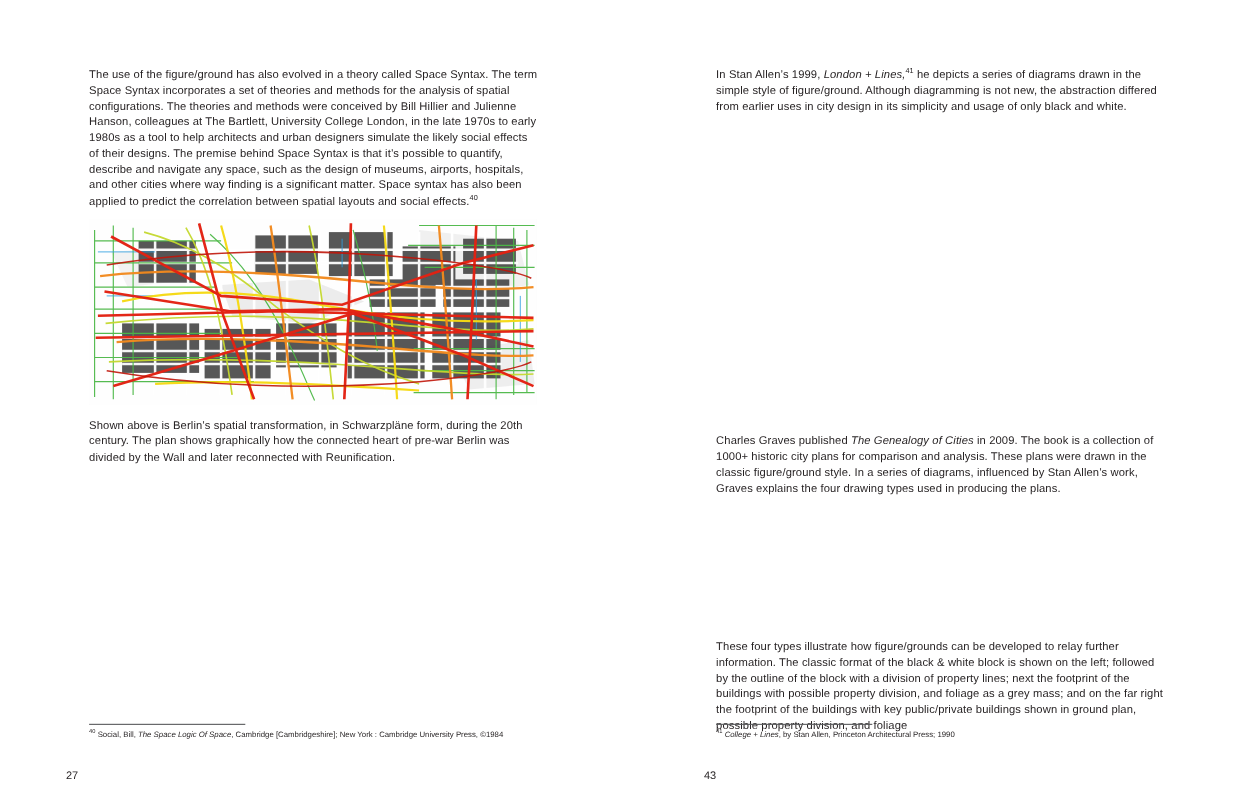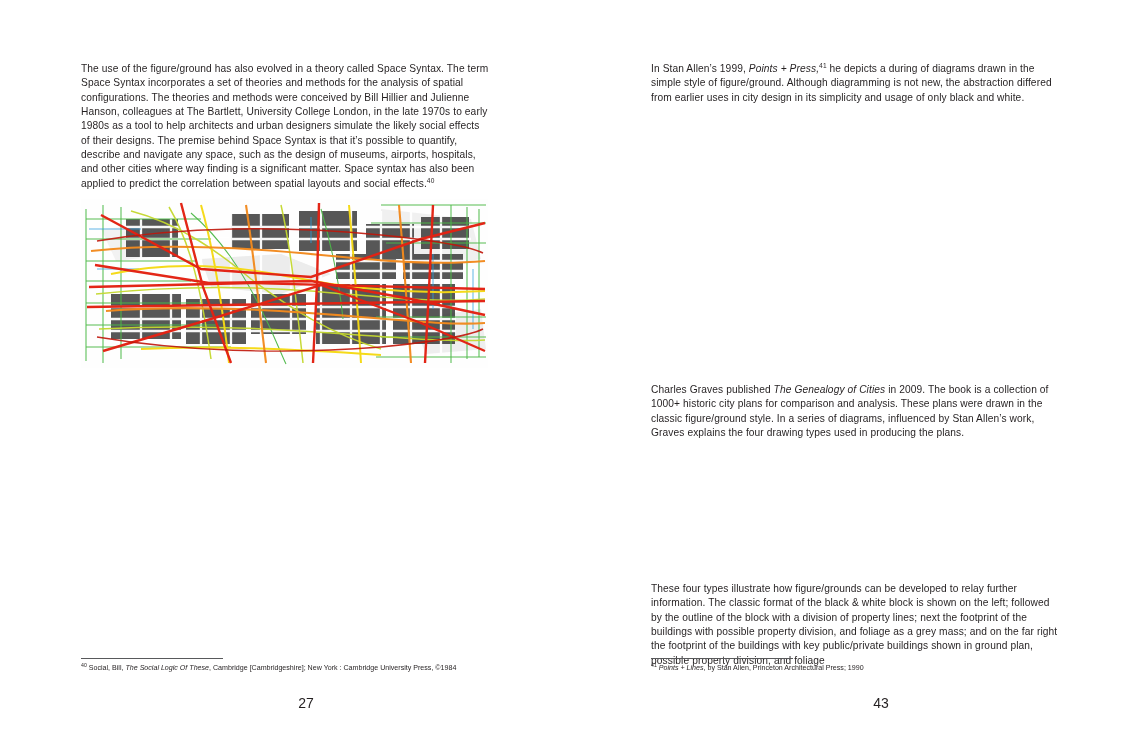--- a/index.html
+++ b/index.html
@@ -68,24 +68,23 @@
   .footnote-text {
     font-size: 7.1px;
     line-height: 9px;
     color: #231f20;
   }
   .footnote-text sup { font-size: 5.2px; }
 
   .page-number {
     position: absolute;
     bottom: 26px;
-    left: 0;
+    left: 18px;
     width: 570px;
-    text-align: center;
-    font-size: 14px;
+    font-size: 10px;
     color: #231f20;
   }
   .page.left .page-number { padding-left: 42px; box-sizing: border-box; }
   .page.right .page-number { padding-left: 52px; box-sizing: border-box; }
 
   
   .berlin-fig {
     position: absolute;
     left: 81px;
     top: 199px;
@@ -207,44 +206,47 @@
           <path d="M6 108 L404 102"></path>
         </g>
 
         <g stroke="#c0160a" stroke-width="1.4" fill="none" opacity="0.9">
           <path d="M16 42 C100 28 200 26 300 36 C360 42 390 48 402 54"></path>
           <path d="M16 138 C100 152 200 156 300 148 C360 142 390 136 402 130"></path>
         </g>
       </svg>
     </div>
 
+    <div class="page-body" style="top:381px;">
+      <p class="para">Shown above is Berlin’s spatial transformation, in Schwarzpläne form, during the 20th century.  The plan shows graphically how the connected heart of pre-war Berlin was divided by the Wall and later reconnected with Reunification.</p>
+    </div>
 
     <div class="footnote">
       <div class="footnote-rule"></div>
-      <div class="footnote-text"><sup>40</sup> <span>Social, Bill, </span><span class="it">The Social Logic Of These</span><span>, Cambridge [Cambridgeshire]; New York : Cambridge University Press, ©1984</span></div>
+      <div class="footnote-text"><sup>40</sup> <span>Social, Bill, </span><span class="it">The Space Logic Of Space</span><span>, Cambridge [Cambridgeshire]; New York : Cambridge University Press, ©1984</span></div>
     </div>
 
     <div class="page-number">27</div>
   </div>
 
   <div class="page right">
 
     <div class="page-body">
-      <p class="para"><span>In Stan Allen’s 1999, </span><span class="it">Points + Press,</span><sup>41</sup><span> he depicts a during of diagrams drawn in the simple style of figure/ground.  Although diagramming is not new, the abstraction differed from earlier uses in city design in its simplicity and usage of only black and white.</span></p>
-    </div>
-
-    <div class="page-body" style="top:383px;">
+      <p class="para"><span>In Stan Allen’s 1999, </span><span class="it">London + Lines,</span><sup>41</sup><span> he depicts a series of diagrams drawn in the simple style of figure/ground.  Although diagramming is not new, the abstraction differed from earlier uses in city design in its simplicity and usage of only black and white.</span></p>
+    </div>
+
+    <div class="page-body" style="top:395px;">
       <p class="para"><span>Charles Graves published </span><span class="it">The Genealogy of Cities</span><span> in 2009.  The book is a collection of 1000+ historic city plans for comparison and analysis.  These plans were drawn in the classic figure/ground style.  In a series of diagrams, influenced by Stan Allen’s work, Graves explains the four drawing types used in producing the plans.</span></p>
     </div>
 
     <div class="page-body" style="top:582px;">
       <p class="para">These four types illustrate how figure/grounds can be developed to relay further information.  The classic format of the black &amp; white block is shown on the left; followed by the outline of the block with a division of property lines; next the footprint of the buildings with possible property division, and foliage as a grey mass; and on the far right the footprint of the buildings with key public/private buildings shown in ground plan, possible property division, and foliage</p>
     </div>
 
     <div class="footnote">
       <div class="footnote-rule"></div>
-      <div class="footnote-text"><sup>41</sup> <span class="it">Points + Lines</span><span>, by Stan Allen, Princeton Architectural Press; 1990</span></div>
+      <div class="footnote-text"><sup>41</sup> <span class="it">College + Lines</span><span>, by Stan Allen, Princeton Architectural Press; 1990</span></div>
     </div>
 
     <div class="page-number">43</div>
   </div>
 
 </div>
 
 </body></html>

